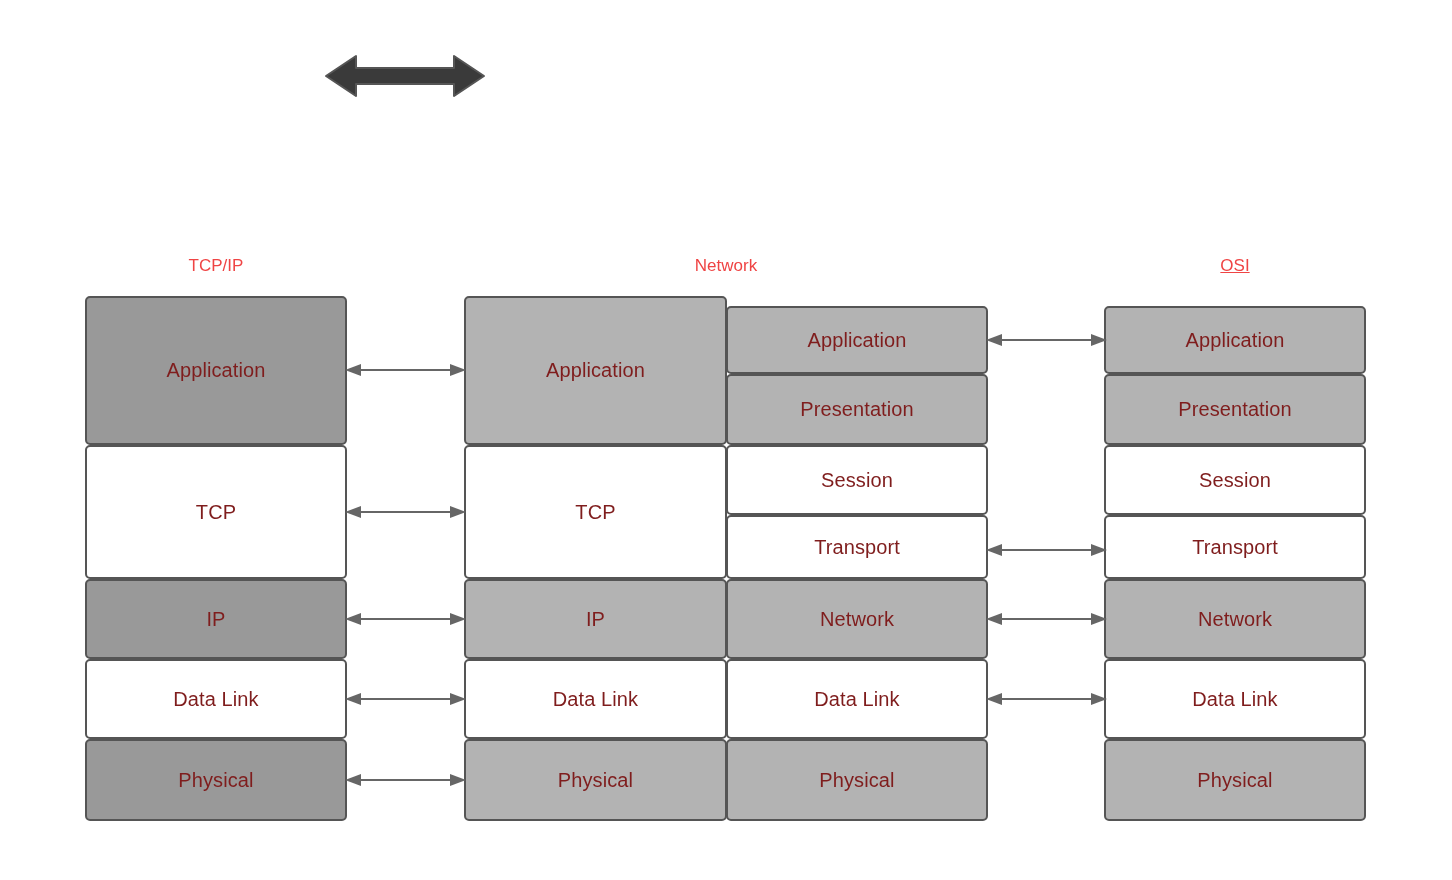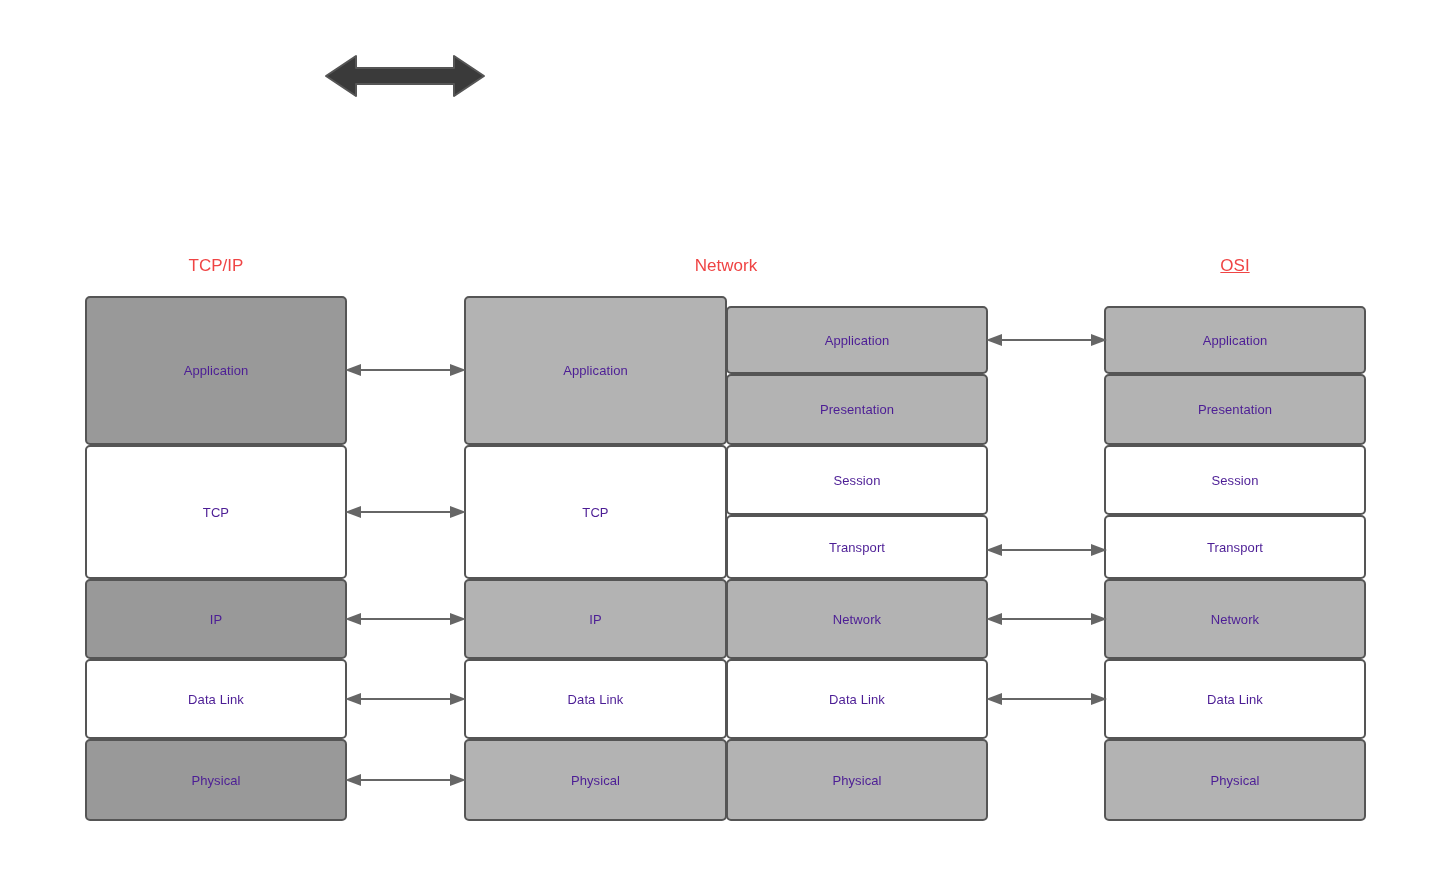--- a/index.html
+++ b/index.html
@@ -29,22 +29,22 @@
   
   .stack{position:absolute;}
   .layer{
     position:absolute;
     box-sizing:border-box;
     border:2px solid #555555;
     border-radius:5px;
     display:flex;
     align-items:center;
     justify-content:center;
-    font-size:13px;
-    color:#4c1d95;
+    font-size:20px;
+    color:#7f1d1d;
     letter-spacing:.1px;
     white-space:nowrap;
   }
   .fill-dark{background:#999999;}
   .fill-mid{background:#b3b3b3;}
   .fill-white{background:#ffffff;text-align:right;}
 
   
   .conn{position:absolute;height:18px;}
 </style>

